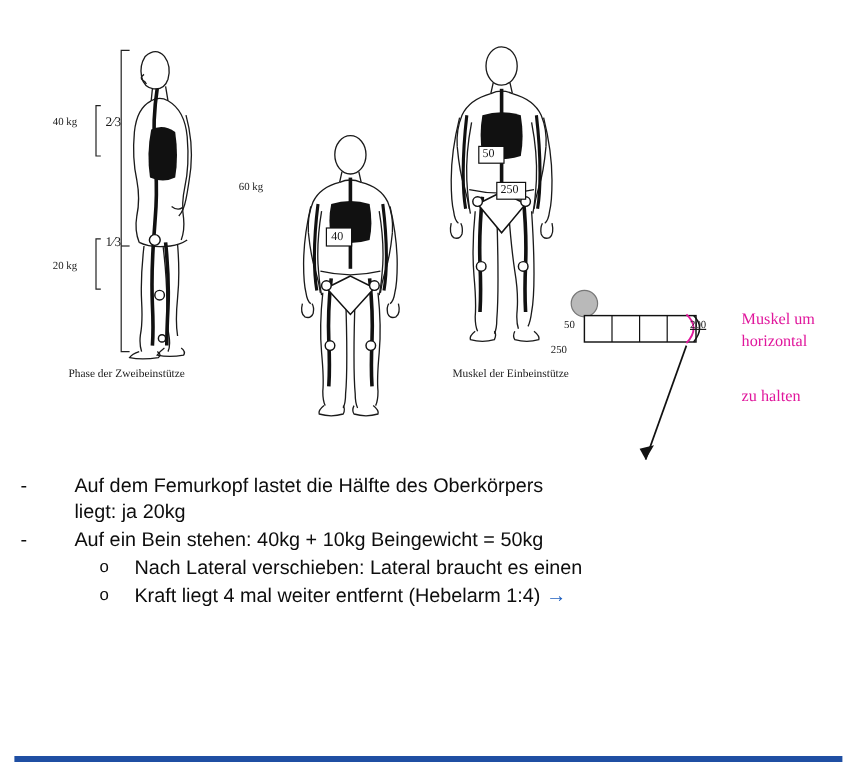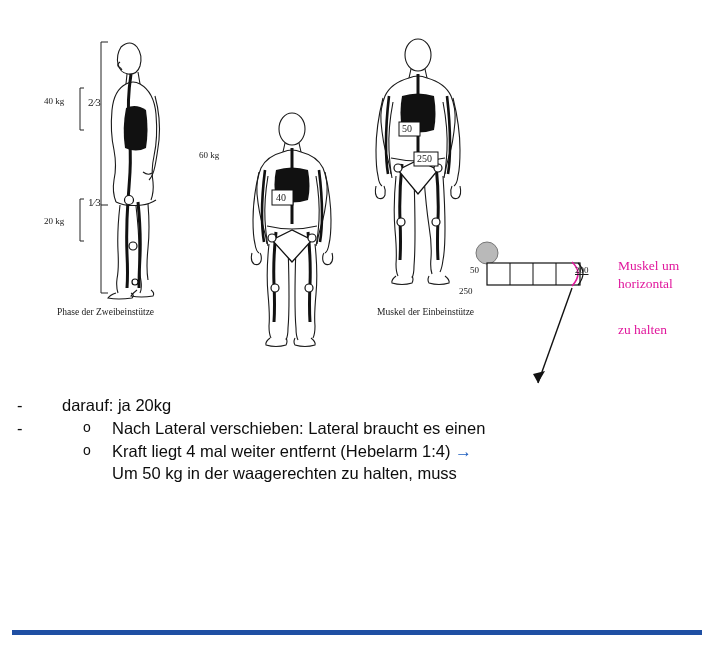--- a/index.html
+++ b/index.html
@@ -288,33 +288,34 @@
 
   <div class="annotation" style="left:618px; top:258px;">Muskel um</div>
   <div class="annotation" style="left:618px; top:276px;">horizontal</div>
   <div class="annotation" style="left:618px; top:282px;margin-top:40px;">zu halten</div>
 </div>
 
 <div id="text-block">
 
   <div class="bullet-l1">
     <span class="marker">-</span>
-    <span class="line2">darauf: ja 20kg</span>
+    <span>Auf dem Femurkopf lastet die Hälfte des Oberkörpers</span>
+    <span class="line2">liegt: ja 20kg</span>
   </div>
 
   <div class="bullet-l1">
     <span class="marker">-</span>
+    <span>Auf ein Bein stehen: 40kg + 10kg Beingewicht = 50kg</span>
   </div>
 
   <div class="bullet-l2">
     <span class="marker">o</span>
     <span>Nach Lateral verschieben: Lateral braucht es einen</span>
   </div>
 
   <div class="bullet-l2">
     <span class="marker">o</span>
     <span>Kraft liegt 4 mal weiter entfernt (Hebelarm 1:4) </span><span class="arrow-glyph">→</span>
-    <span class="line2">Um 50 kg in der waagerechten zu halten, muss</span>
   </div>
 
 </div>
 
 <div id="bottom-rule"></div>
 
 </body></html>

